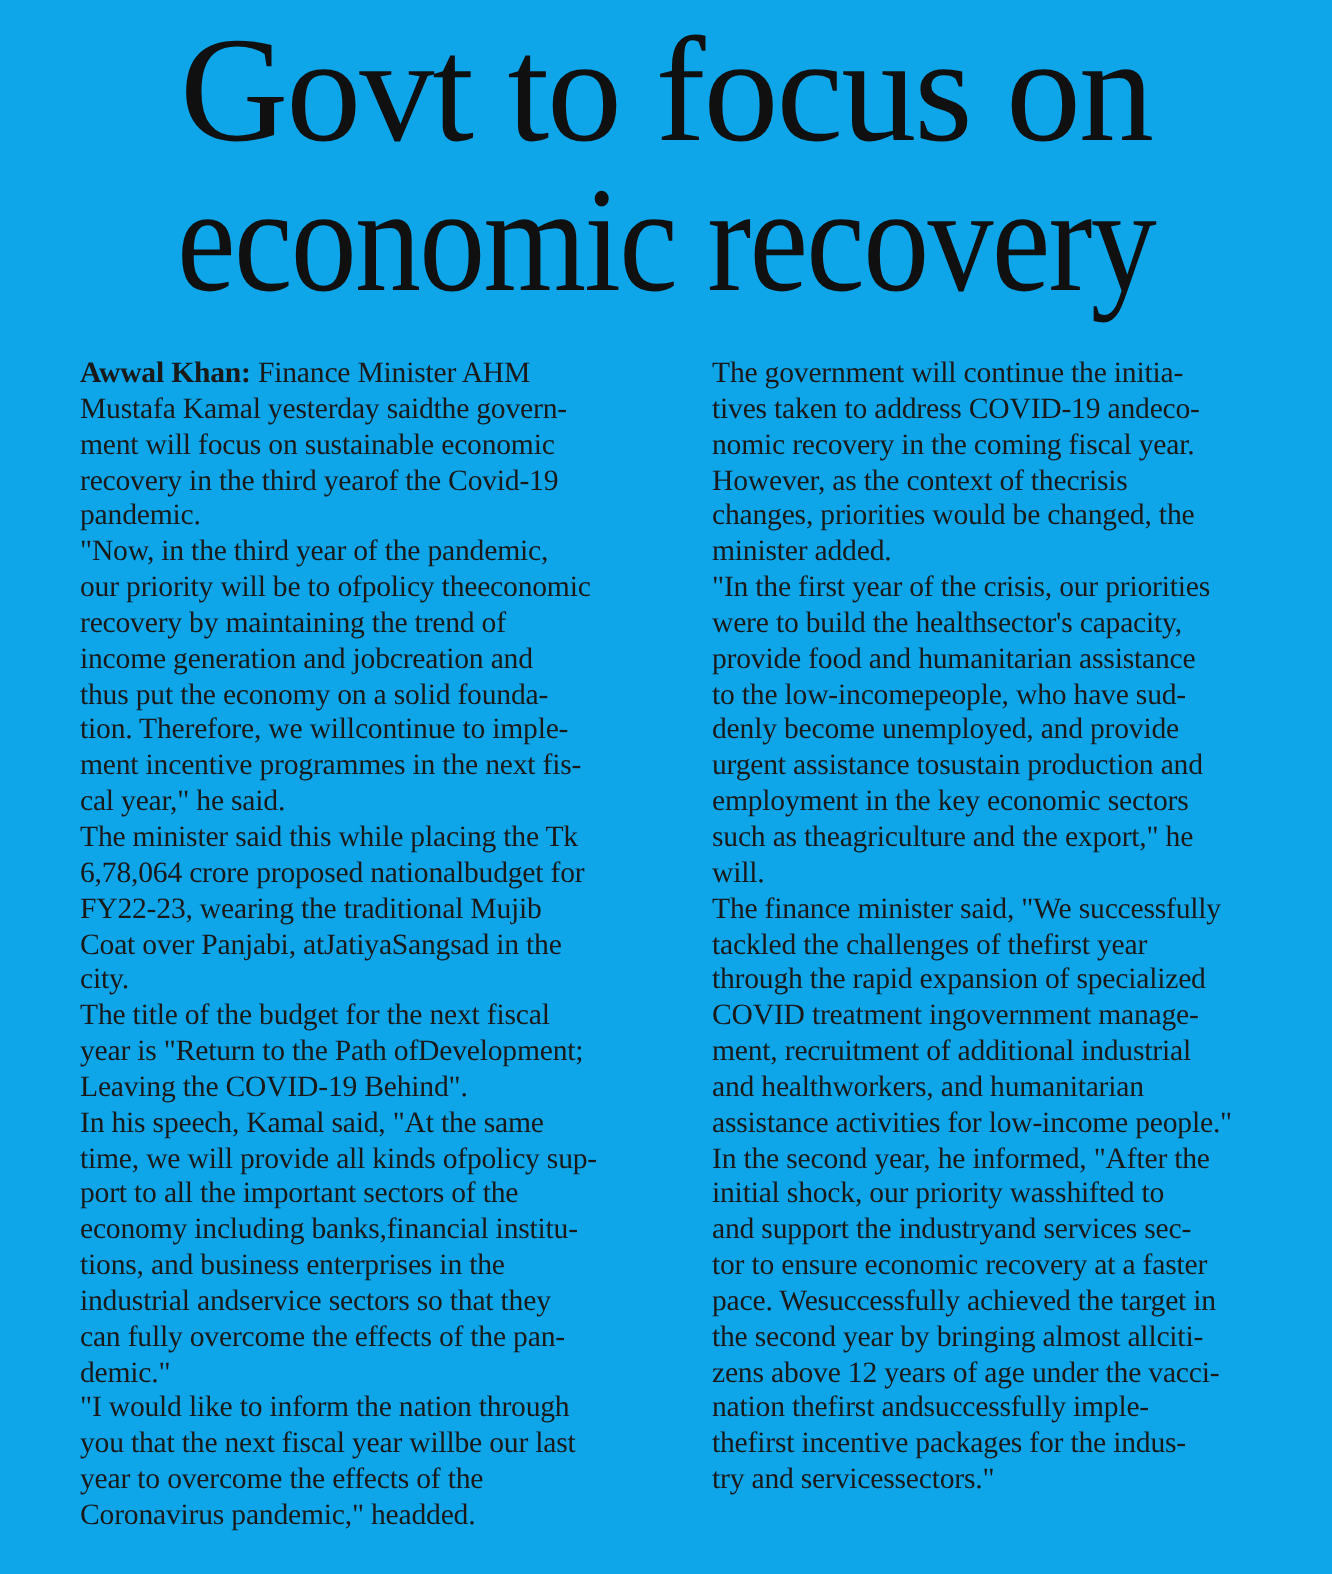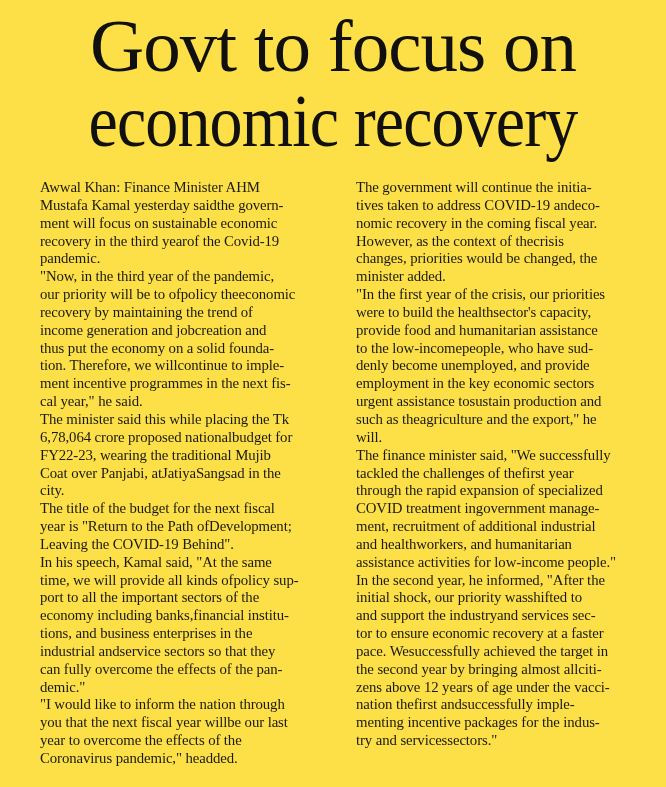--- a/index.html
+++ b/index.html
@@ -4,21 +4,21 @@
 <style>
   html, body {
     margin: 0;
     padding: 0;
     background: #ffffff;
   }
   .page {
     position: relative;
     width: 666px;
     height: 787px;
-    background: #fde047;
+    background: #0ea5e9;
     color: #161616;
     font-family: "Liberation Serif", serif;
     overflow: hidden;
   }
   .headline {
     margin: 0;
     padding-top: 8px;
     text-align: center;
     font-size: 75px;
     line-height: 75px;
@@ -44,21 +44,21 @@
     flex: 0 0 300px;
     font-size: 14.8px;
     line-height: 17.85px;
     letter-spacing: -0.1px;
     color: #191919;
   }
   .line {
     white-space: nowrap;
   }
   .byline .author {
-    font-weight: normal;
+    font-weight: bold;
   }
 </style>
 </head>
 <body>
 
 <div class="page">
 
   <h1 class="headline">
     <span class="hl hl1">Govt to focus on</span>
     <span class="hl hl2">economic recovery</span>
@@ -113,39 +113,39 @@
           <div class="line">tives taken to address COVID-19 andeco-</div>
           <div class="line">nomic recovery in the coming fiscal year.</div>
           <div class="line">However, as the context of thecrisis</div>
           <div class="line">changes, priorities would be changed, the</div>
           <div class="line">minister added.</div>
           <div class="line">"In the first year of the crisis, our priorities</div>
           <div class="line">were to build the healthsector's capacity,</div>
           <div class="line">provide food and humanitarian assistance</div>
           <div class="line">to the low-incomepeople, who have sud-</div>
           <div class="line">denly become unemployed, and provide</div>
+          <div class="line">urgent assistance tosustain production and</div>
           <div class="line">employment in the key economic sectors</div>
-          <div class="line">urgent assistance tosustain production and</div>
           <div class="line">such as theagriculture and the export," he</div>
           <div class="line">will.</div>
           <div class="line">The finance minister said, "We successfully</div>
           <div class="line">tackled the challenges of thefirst year</div>
           <div class="line">through the rapid expansion of specialized</div>
           <div class="line">COVID treatment ingovernment manage-</div>
           <div class="line">ment, recruitment of additional industrial</div>
           <div class="line">and healthworkers, and humanitarian</div>
           <div class="line">assistance activities for low-income people."</div>
           <div class="line">In the second year, he informed, "After the</div>
           <div class="line">initial shock, our priority wasshifted to</div>
           <div class="line">and support the industryand services sec-</div>
           <div class="line">tor to ensure economic recovery at a faster</div>
           <div class="line">pace. Wesuccessfully achieved the target in</div>
           <div class="line">the second year by bringing almost allciti-</div>
           <div class="line">zens above 12 years of age under the vacci-</div>
           <div class="line">nation thefirst andsuccessfully imple-</div>
-          <div class="line">menting incentive packages for the indus-</div>
+          <div class="line">thefirst incentive packages for the indus-</div>
           <div class="line">try and servicessectors."</div>
         </div>
     </div>
 
   </div>
 
 </div>
 
 </body></html>

